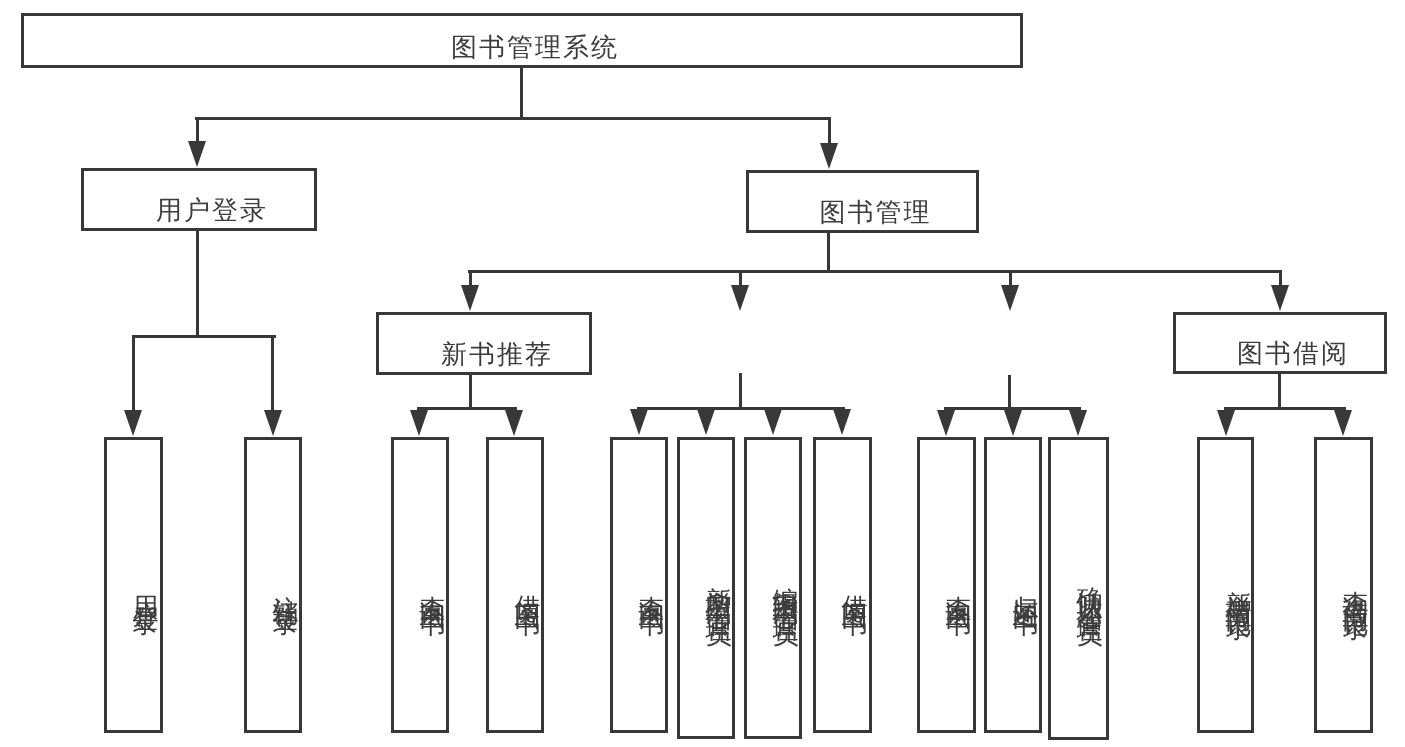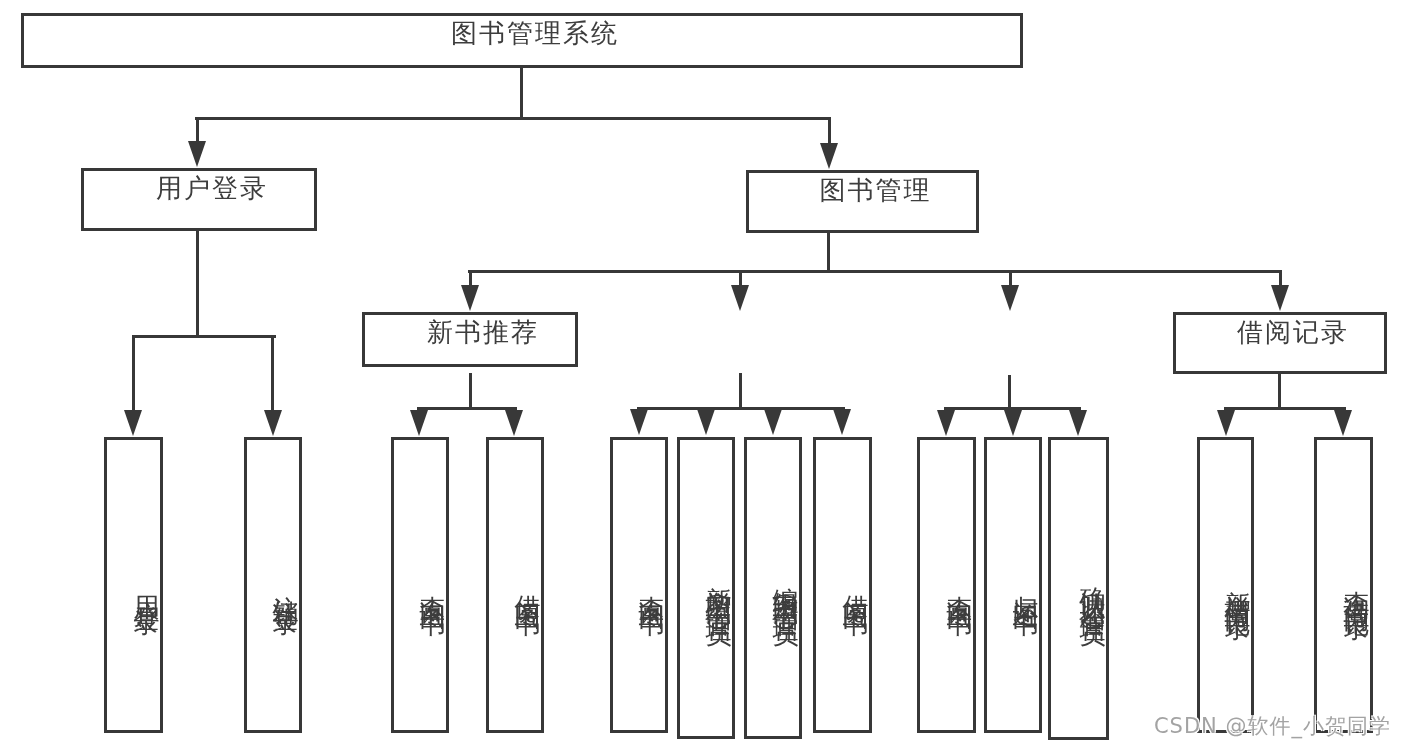--- a/index.html
+++ b/index.html
@@ -14,21 +14,21 @@
     background:var(--bg);
     font-family:"DejaVu Sans","Liberation Sans",sans-serif;
     overflow:hidden;
   }
   .canvas{position:relative;width:1405px;height:747px;background:var(--bg);}
   .box{
     position:absolute;
     box-sizing:border-box;
     border:3px solid var(--line);
     background:#fff;
-    display:flex;align-items:flex-start;justify-content:center;
+    display:flex;align-items:flex-end;justify-content:center;
     color:var(--text);
     font-size:26px;
     letter-spacing:2px;
     white-space:nowrap;
     padding-left:26px;
   }
   .leaf{
     writing-mode:vertical-rl;
     text-orientation:mixed;
     letter-spacing:5px;
@@ -111,25 +111,25 @@
     <span>图书管理系统</span>
   </div>
 
   <div class="box" style="left:81px;top:168px;width:236px;height:63px">
     <span>用户登录</span>
   </div>
   <div class="box" style="left:746px;top:170px;width:233px;height:63px">
     <span>图书管理</span>
   </div>
 
-  <div class="box" style="left:362px;top:312px;width:216px;height:55px">
+  <div class="box" style="left:376px;top:312px;width:216px;height:63px">
     <span>新书推荐</span>
   </div>
   <div class="box" style="left:1173px;top:312px;width:214px;height:62px">
-    <span>借阅记录</span>
+    <span>图书借阅</span>
   </div>
 
   <div class="box leaf" style="left:104px;top:437px;width:59px;height:296px">
     <span>用户登录</span>
   </div>
   <div class="box leaf" style="left:244px;top:437px;width:58px;height:296px">
     <span>注销登录</span>
   </div>
 
   <div class="box leaf" style="left:391px;top:437px;width:58px;height:296px">
@@ -162,15 +162,14 @@
     <span>确认归还（管理员）</span>
   </div>
 
   <div class="box leaf" style="left:1197px;top:437px;width:57px;height:296px">
     <span>新增借阅记录</span>
   </div>
   <div class="box leaf" style="left:1314px;top:437px;width:59px;height:296px">
     <span>查询借阅记录</span>
   </div>
 
-  <div class="watermark">CSDN @软件_小贺同学</div>
 
 </div>
 
 </body></html>

